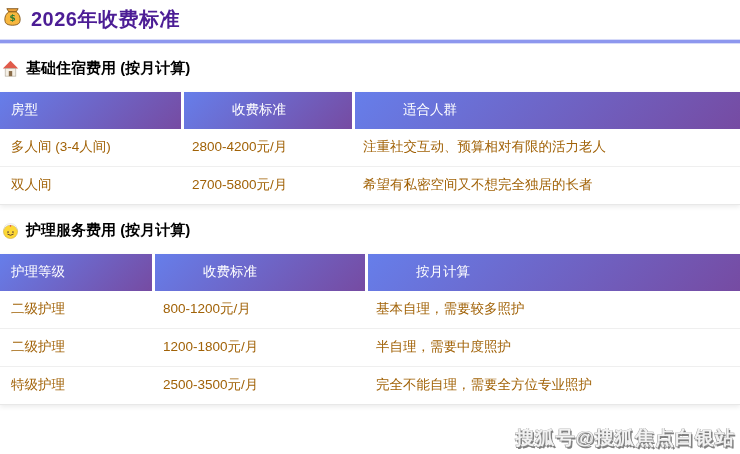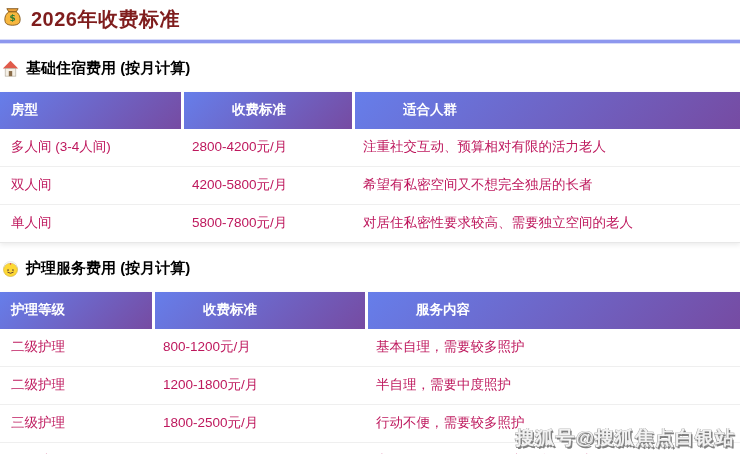--- a/index.html
+++ b/index.html
@@ -12,21 +12,21 @@
     color: #3c4858;
   }
   .page { width: 740px; height: 454px; position: relative; }
 
   
   .title-row {
     display: flex; align-items: center; gap: 8px;
     padding: 6px 0 7px 2px;
   }
   .page-title {
-    font-size: 20px; font-weight: 700; color: #7f1d1d;
+    font-size: 20px; font-weight: 700; color: #4c1d95;
     letter-spacing: 0.5px;
   }
   .title-divider { height: 3px; background: #8d97ee; box-shadow: 0 1px 0 rgba(141,151,238,0.35), 0 -1px 0 rgba(141,151,238,0.35); }
 
   
   .section-heading {
     display: flex; align-items: center; gap: 7px;
     margin: 16px 0 14px 2px;
     font-size: 15px; font-weight: 700; color: #000000;
   }
@@ -34,30 +34,30 @@
 
   
   table {
     width: 100%;
     border-collapse: separate; border-spacing: 0;
     font-size: 13.5px;
     box-shadow: 0 2px 5px rgba(0,0,0,0.08);
   }
   th {
     background: linear-gradient(135deg, #667eea 0%, #764ba2 100%);
-    color: #ffffff; font-weight: 700; text-align: left;
+    color: #ffffff; font-weight: 400; text-align: left;
     padding: 9px 12px 10px 11px;
     font-size: 13.5px;
   }
   th + th { border-left: 3px solid #ffffff; padding-left: 48px; }
   td {
     background: #ffffff;
     padding: 9px 12px 10px 11px;
     border-bottom: 1px solid #efefef;
-    color: #be185d;
+    color: #a16207;
   }
   tbody tr:last-child td { border-bottom: 1px solid #e8e8e8; }
 
   .t1 .c1 { width: 181px; }
   .t1 .c2 { width: 171px; }
   .t2 .c1 { width: 152px; }
   .t2 .c2 { width: 213px; }
 
   
   .watermark {
@@ -107,27 +107,22 @@
         </tr>
       </thead>
       <tbody>
         <tr>
           <td>多人间 (3-4人间)</td>
           <td>2800-4200元/月</td>
           <td>注重社交互动、预算相对有限的活力老人</td>
         </tr>
         <tr>
           <td>双人间</td>
-          <td>4200-5800元/月</td>
+          <td>2700-5800元/月</td>
           <td>希望有私密空间又不想完全独居的长者</td>
-        </tr>
-        <tr>
-          <td>单人间</td>
-          <td>5800-7800元/月</td>
-          <td>对居住私密性要求较高、需要独立空间的老人</td>
         </tr>
       </tbody>
     </table>
   </section>
 
   <section>
     <div class="section-heading">
       <span class="icon">
         <svg width="17" height="17" viewBox="0 0 16 16">
           <circle cx="8" cy="9" r="6.6" fill="#fdd835" stroke="#c9a227" stroke-width="0.5"></circle>
@@ -140,38 +135,33 @@
         </svg>
       </span>
       <span>护理服务费用 (按月计算)</span>
     </div>
 
     <table class="t2">
       <thead>
         <tr>
           <th class="c1">护理等级</th>
           <th class="c2">收费标准</th>
-          <th>服务内容</th>
+          <th>按月计算</th>
         </tr>
       </thead>
       <tbody>
         <tr>
           <td>二级护理</td>
           <td>800-1200元/月</td>
           <td>基本自理，需要较多照护</td>
         </tr>
         <tr>
           <td>二级护理</td>
           <td>1200-1800元/月</td>
           <td>半自理，需要中度照护</td>
-        </tr>
-        <tr>
-          <td>三级护理</td>
-          <td>1800-2500元/月</td>
-          <td>行动不便，需要较多照护</td>
         </tr>
         <tr>
           <td>特级护理</td>
           <td>2500-3500元/月</td>
           <td>完全不能自理，需要全方位专业照护</td>
         </tr>
       </tbody>
     </table>
   </section>
 

